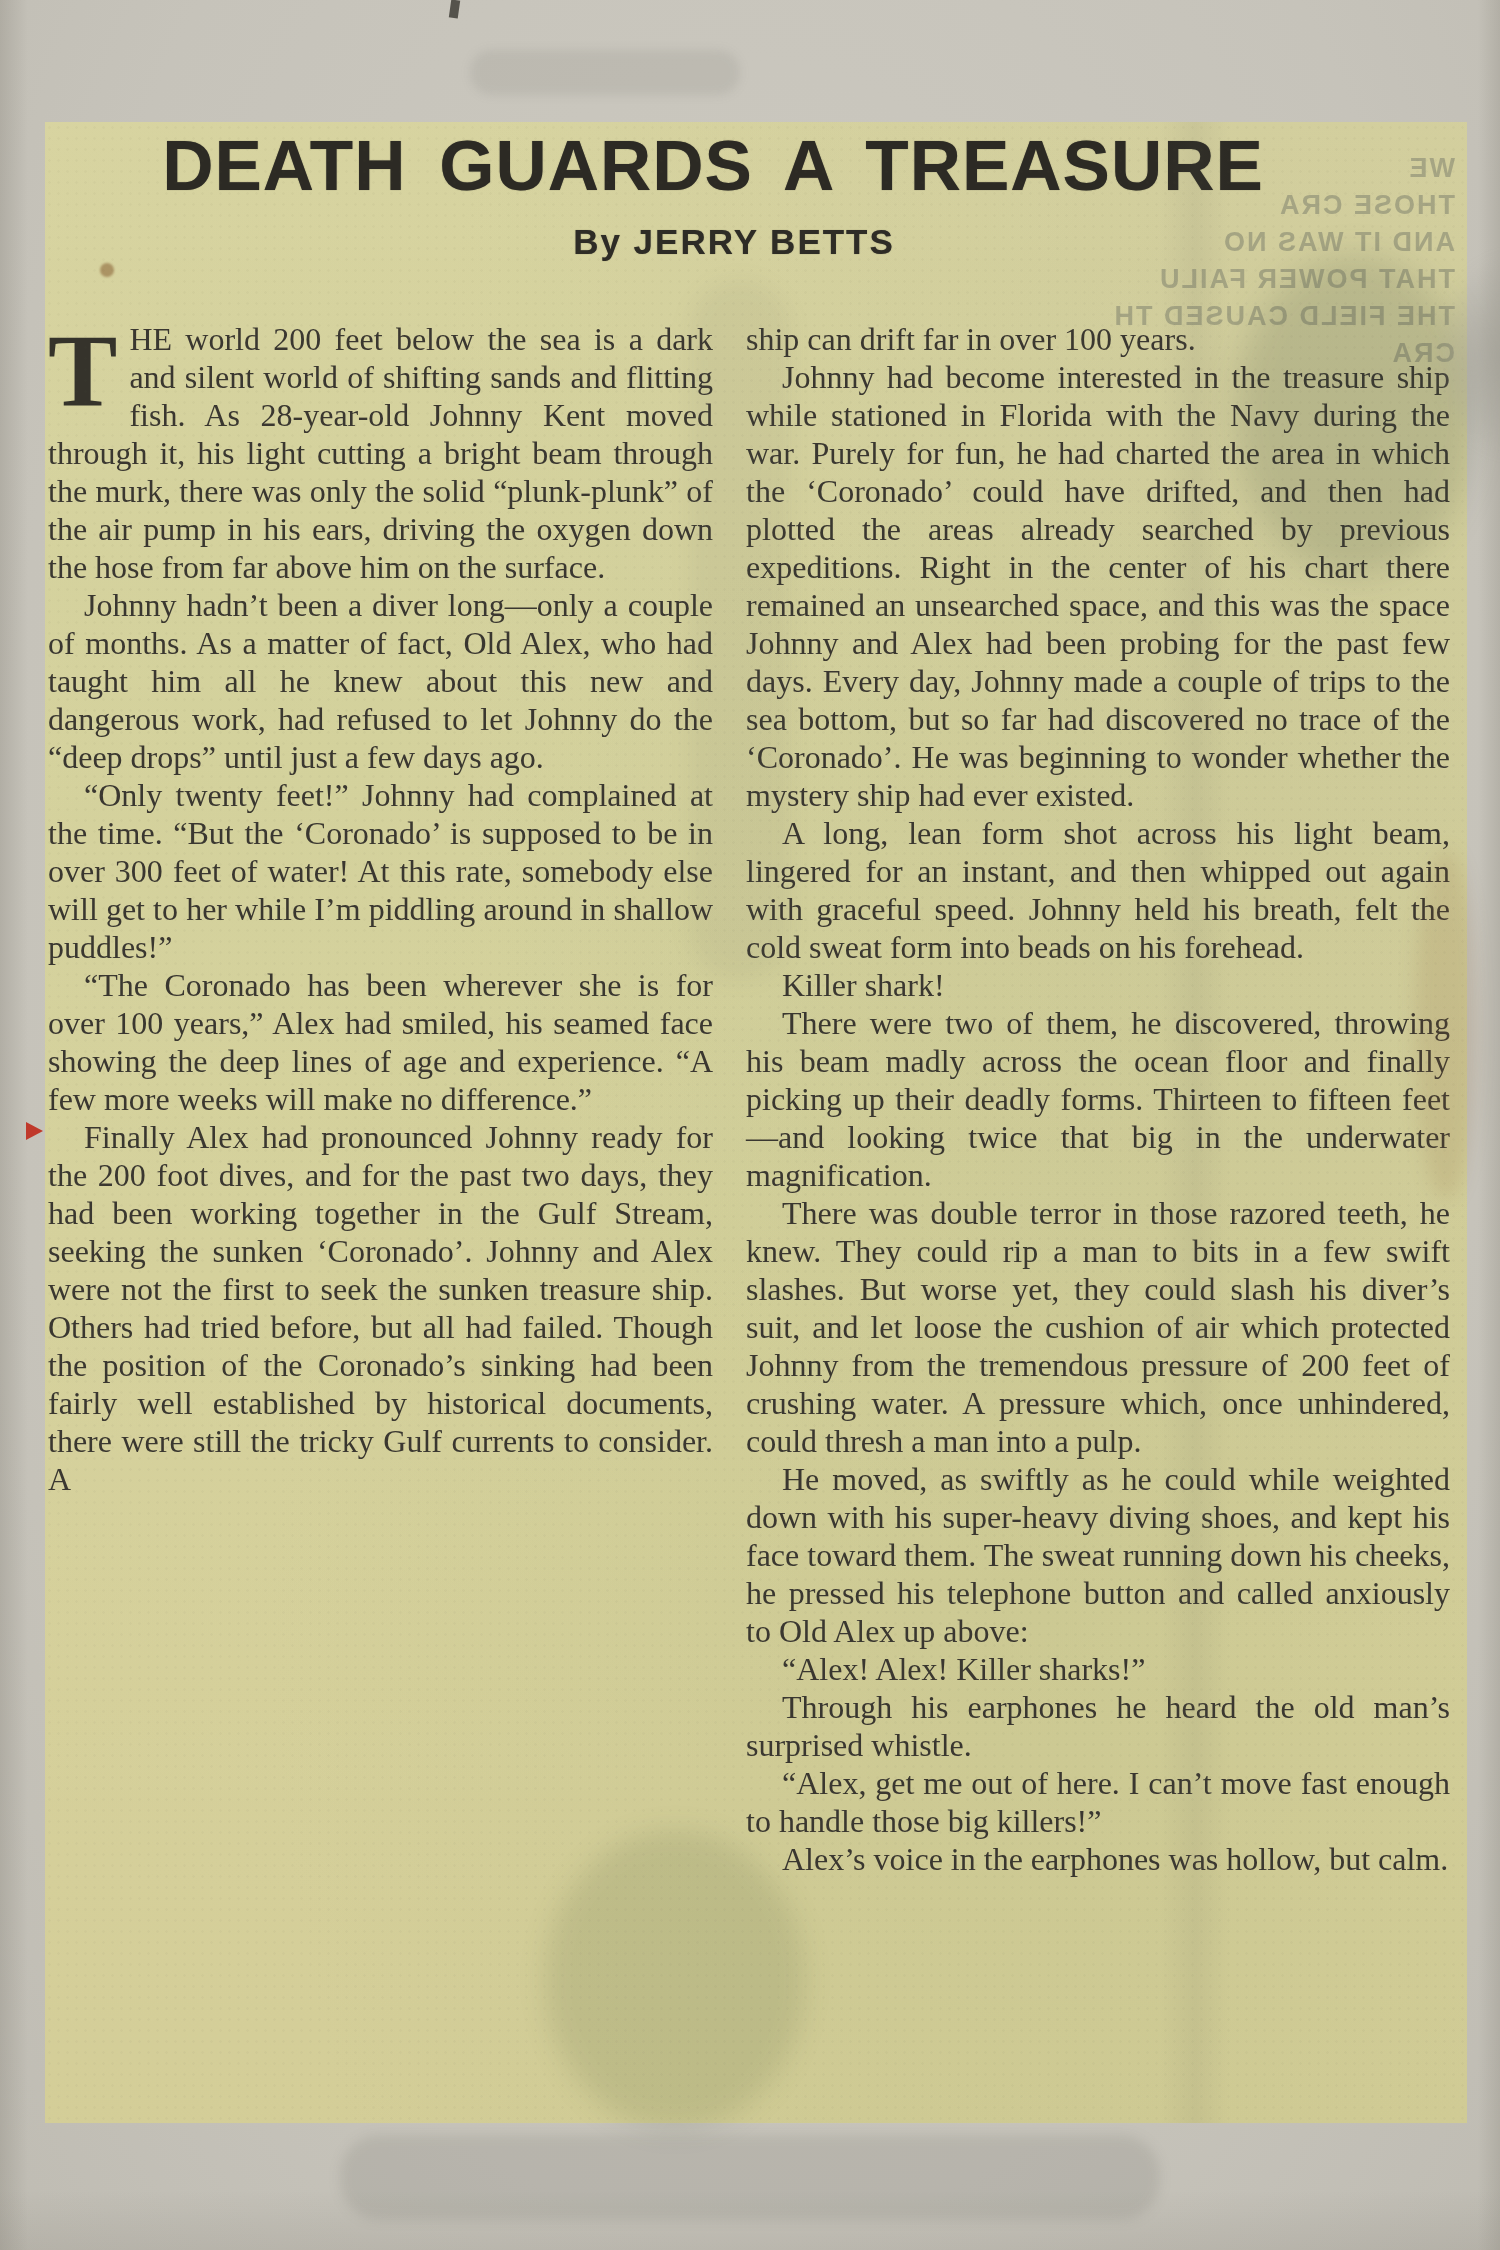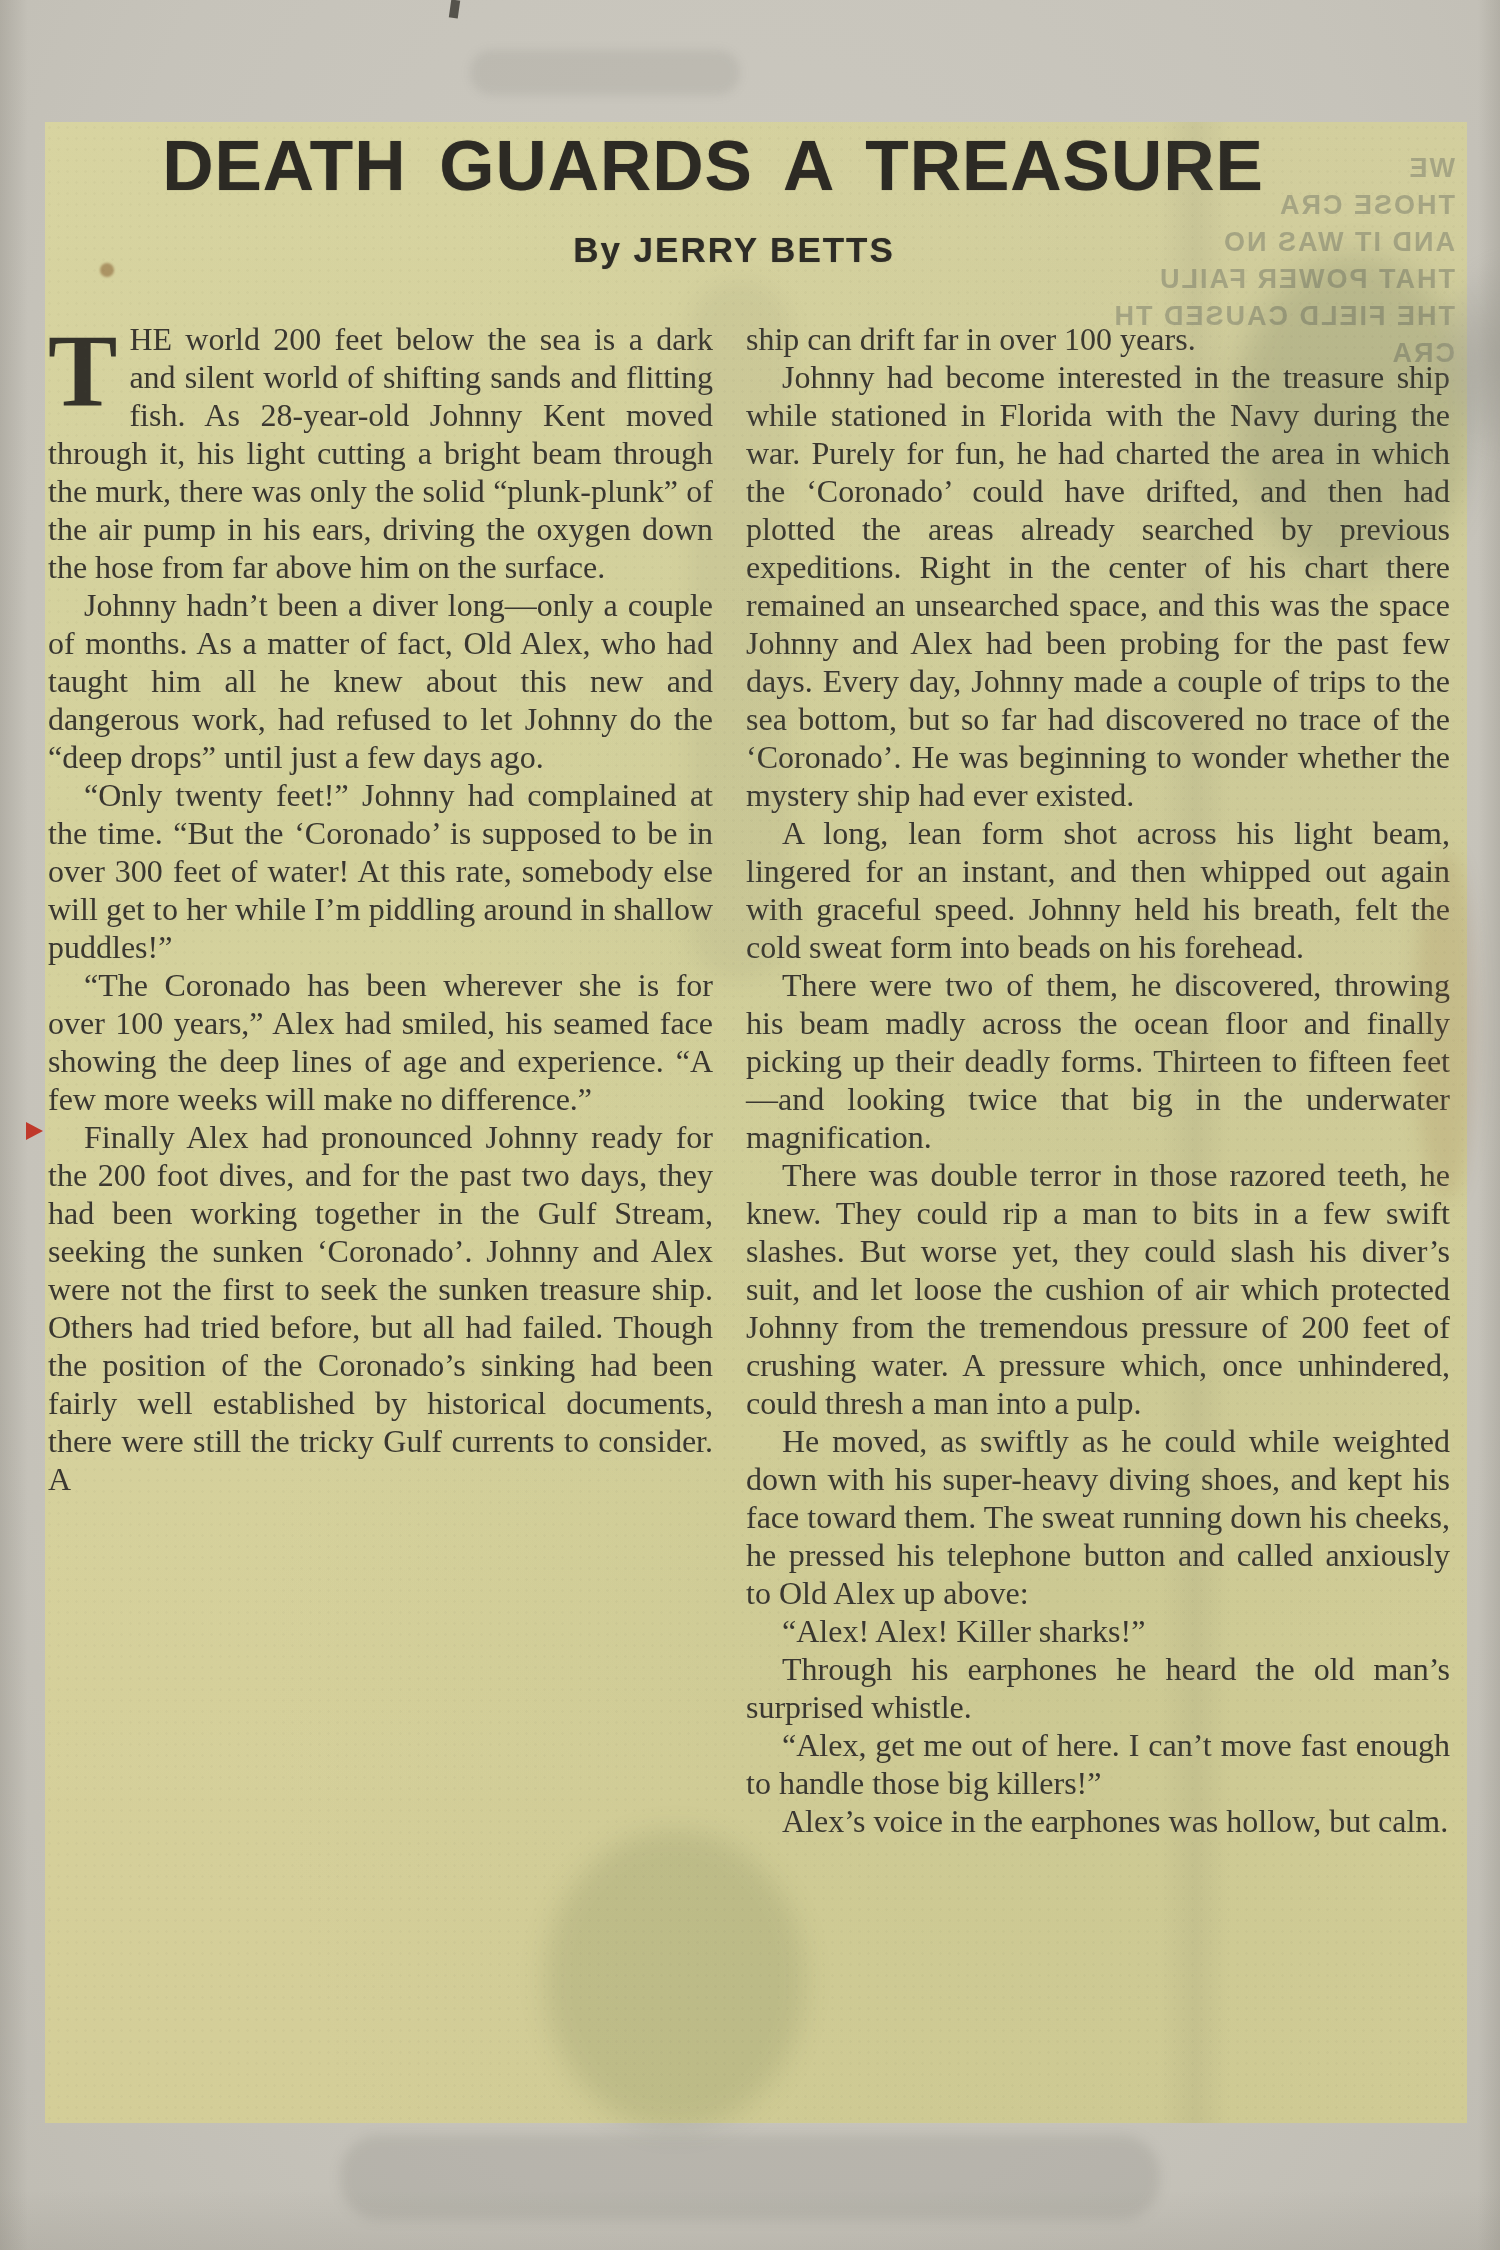--- a/index.html
+++ b/index.html
@@ -29,21 +29,20 @@
     position:absolute;top:8px;left:0;width:100%;box-sizing:border-box;padding-right:86px;
     text-align:center;font-family:"Liberation Sans",sans-serif;font-weight:bold;
     font-size:71px;line-height:1;letter-spacing:1px;word-spacing:12px;color:#2c2a24;
     text-shadow:0 0 1px rgba(44,42,36,.6);
   }
   .story-byline{
     position:absolute;top:102px;left:0;width:100%;box-sizing:border-box;padding-right:44px;
     text-align:center;font-family:"Liberation Sans",sans-serif;font-weight:bold;
     font-size:35px;line-height:1;letter-spacing:2px;color:#2e2c26;
     text-shadow:0 0 1px rgba(46,44,38,.5);
-    margin-top:8px;
   }
   .columns{
     position:absolute;left:3px;top:198px;width:1406px;display:flex;gap:33px;
     font-size:32px;line-height:38px;color:#3a3730;text-align:justify;
   }
   .col{min-width:0;}
   .col-left{width:665px;}
   .col-right{width:704px;}
   .col p{margin:0;padding:0;text-indent:36px;}
   .col p.cont{text-indent:0;}
@@ -99,20 +98,21 @@
           <p class="cont"><span class="drop-cap">T</span>HE world 200 feet below the sea is a dark and silent world of shifting sands and flitting fish. As 28-year-old Johnny Kent moved through it, his light cutting a bright beam through the murk, there was only the solid “plunk-plunk” of the air pump in his ears, driving the oxygen down the hose from far above him on the surface.</p>
           <p>Johnny hadn’t been a diver long—only a couple of months. As a matter of fact, Old Alex, who had taught him all he knew about this new and dangerous work, had refused to let Johnny do the “deep drops” until just a few days ago.</p>
           <p>“Only twenty feet!” Johnny had complained at the time. “But the ‘Coronado’ is supposed to be in over 300 feet of water! At this rate, somebody else will get to her while I’m piddling around in shallow puddles!”</p>
           <p>“The Coronado has been wherever she is for over 100 years,” Alex had smiled, his seamed face showing the deep lines of age and experience. “A few more weeks will make no difference.”</p>
           <p>Finally Alex had pronounced Johnny ready for the 200 foot dives, and for the past two days, they had been working together in the Gulf Stream, seeking the sunken ‘Coronado’. Johnny and Alex were not the first to seek the sunken treasure ship. Others had tried before, but all had failed. Though the position of the Coronado’s sinking had been fairly well established by historical documents, there were still the tricky Gulf currents to consider. A</p>
         </div>
       <div class="col col-right">
           <p class="cont">ship can drift far in over 100 years.</p>
           <p>Johnny had become interested in the treasure ship while stationed in Florida with the Navy during the war. Purely for fun, he had charted the area in which the ‘Coronado’ could have drifted, and then had plotted the areas already searched by previous expeditions. Right in the center of his chart there remained an unsearched space, and this was the space Johnny and Alex had been probing for the past few days. Every day, Johnny made a couple of trips to the sea bottom, but so far had discovered no trace of the ‘Coronado’. He was beginning to wonder whether the mystery ship had ever existed.</p>
           <p>A long, lean form shot across his light beam, lingered for an instant, and then whipped out again with graceful speed. Johnny held his breath, felt the cold sweat form into beads on his forehead.</p>
+          <p>Killer shark!</p>
           <p>There were two of them, he discovered, throwing his beam madly across the ocean floor and finally picking up their deadly forms. Thirteen to fifteen feet—and looking twice that big in the underwater magnification.</p>
           <p>There was double terror in those razored teeth, he knew. They could rip a man to bits in a few swift slashes. But worse yet, they could slash his diver’s suit, and let loose the cushion of air which protected Johnny from the tremendous pressure of 200 feet of crushing water. A pressure which, once unhindered, could thresh a man into a pulp.</p>
           <p>He moved, as swiftly as he could while weighted down with his super-heavy diving shoes, and kept his face toward them. The sweat running down his cheeks, he pressed his telephone button and called anxiously to Old Alex up above:</p>
           <p>“Alex! Alex! Killer sharks!”</p>
           <p>Through his earphones he heard the old man’s surprised whistle.</p>
           <p>“Alex, get me out of here. I can’t move fast enough to handle those big killers!”</p>
           <p>Alex’s voice in the earphones was hollow, but calm.</p>
         </div>
     </div>
   </div>

